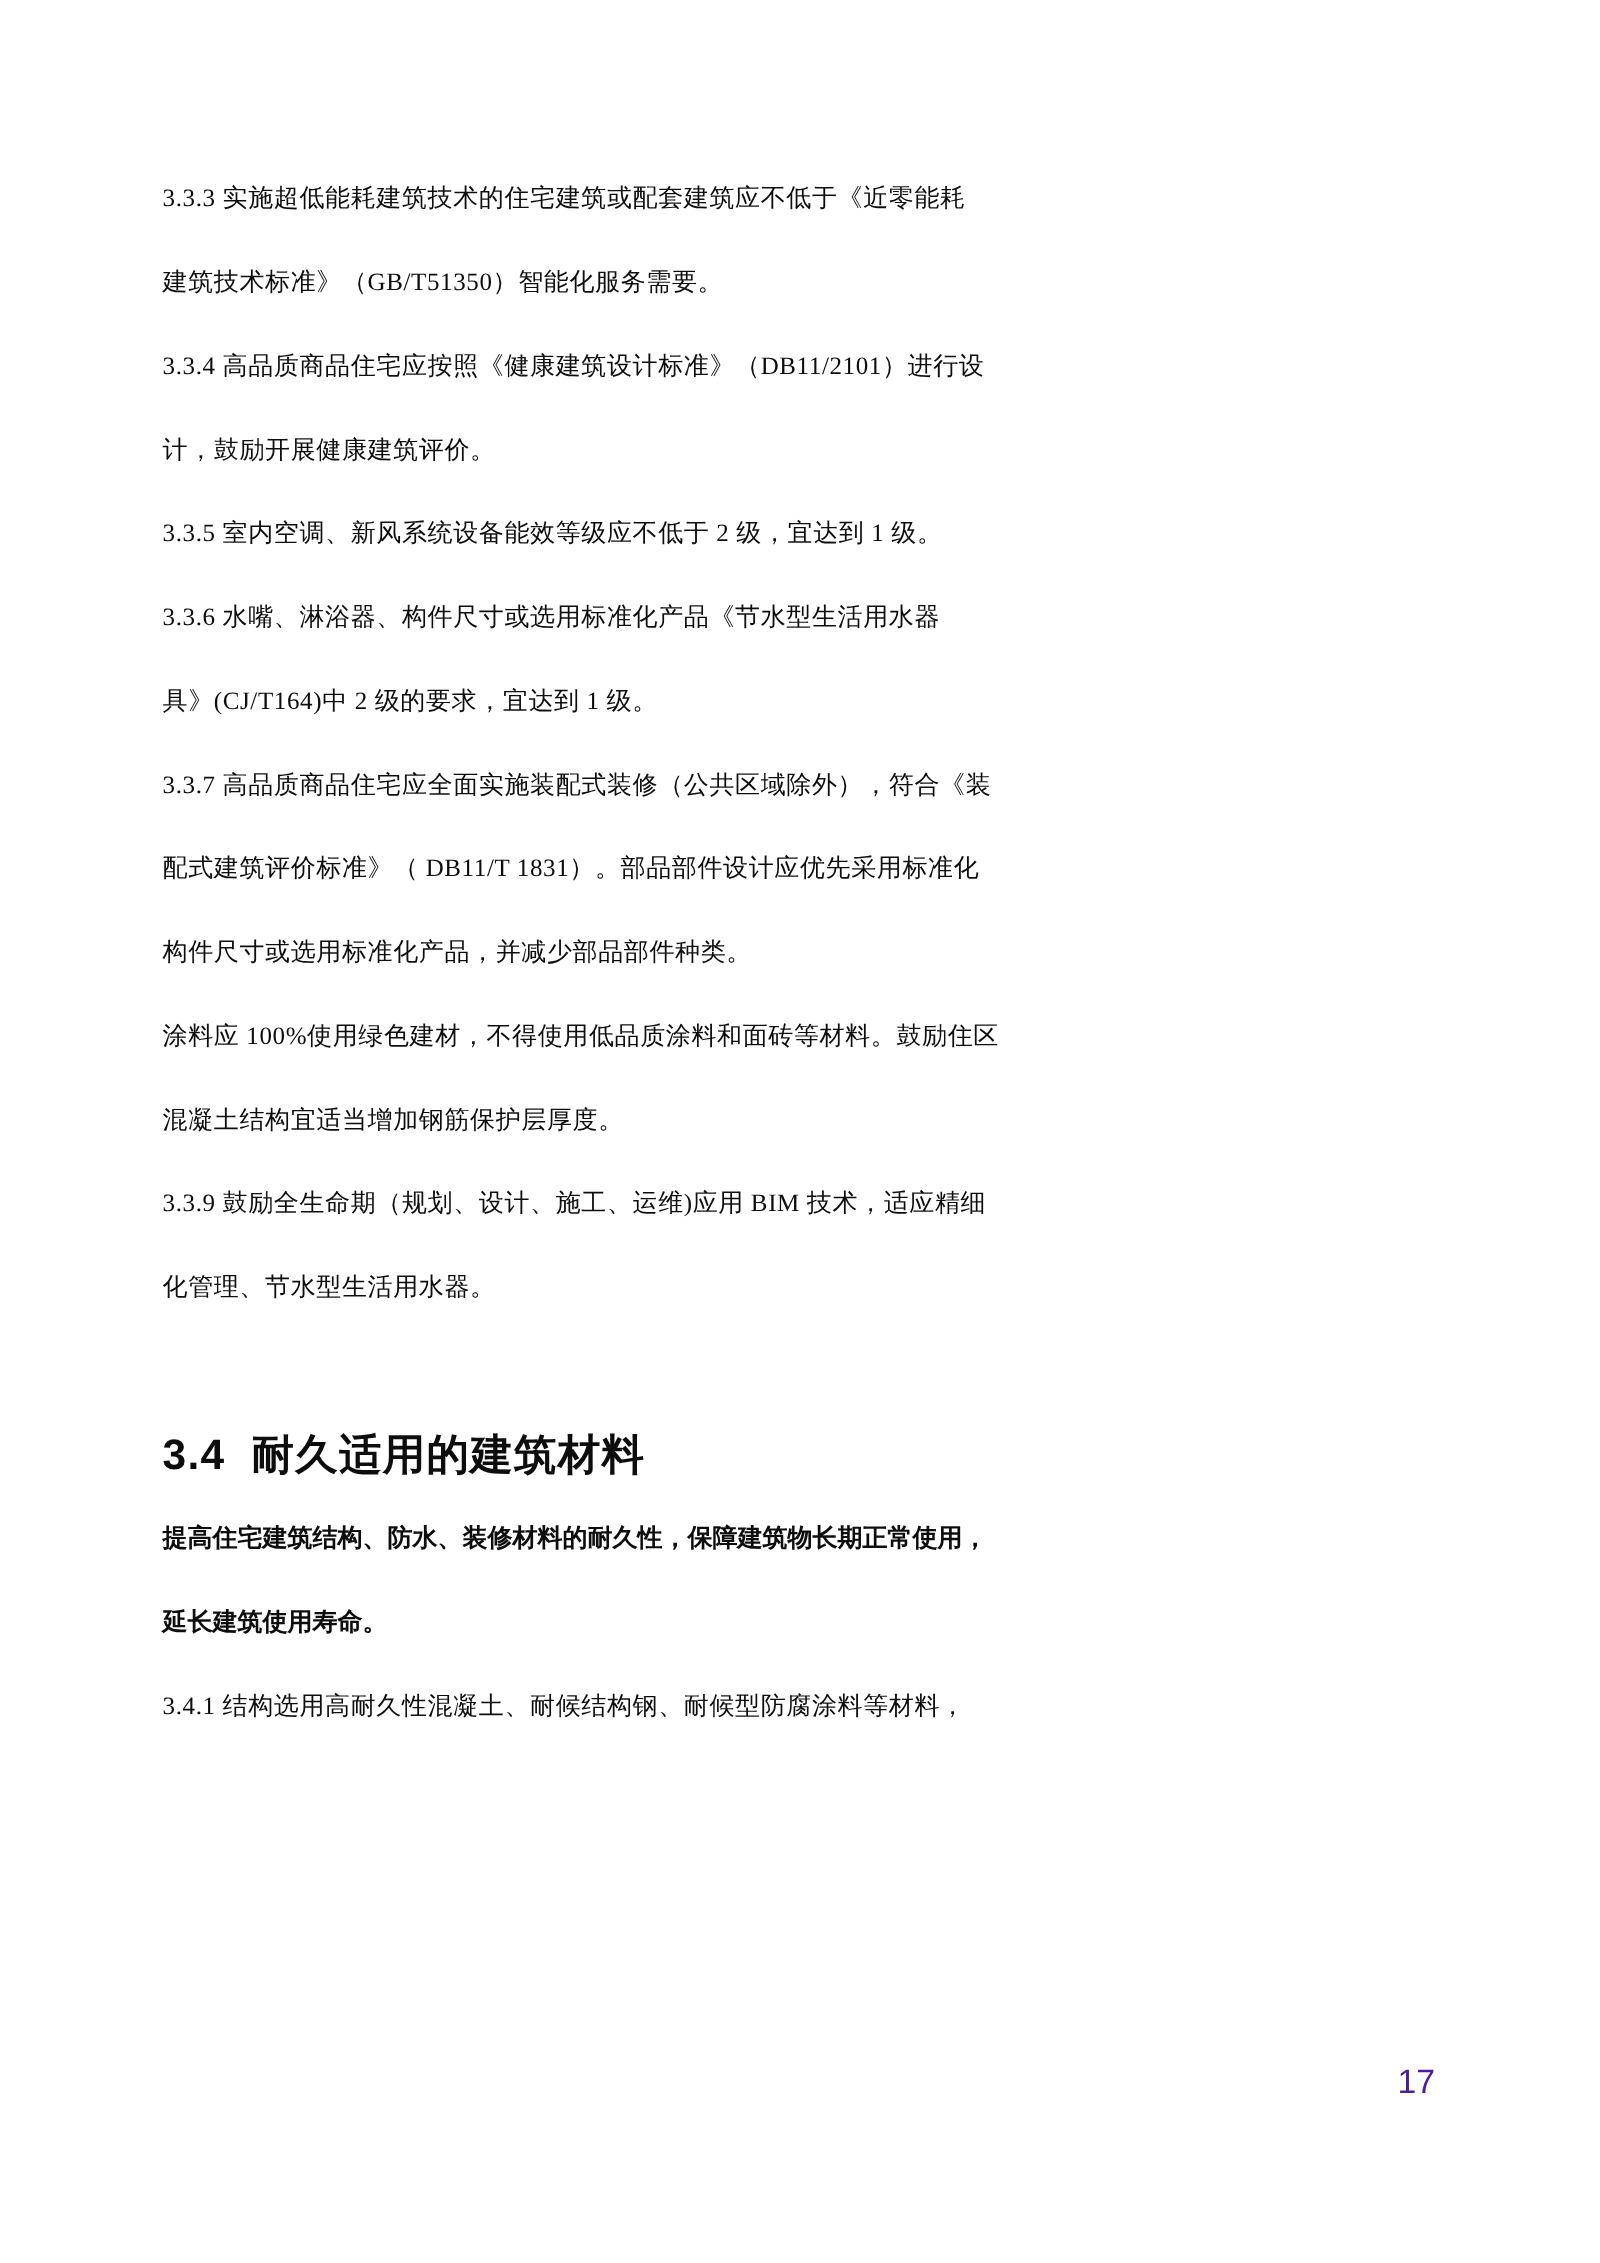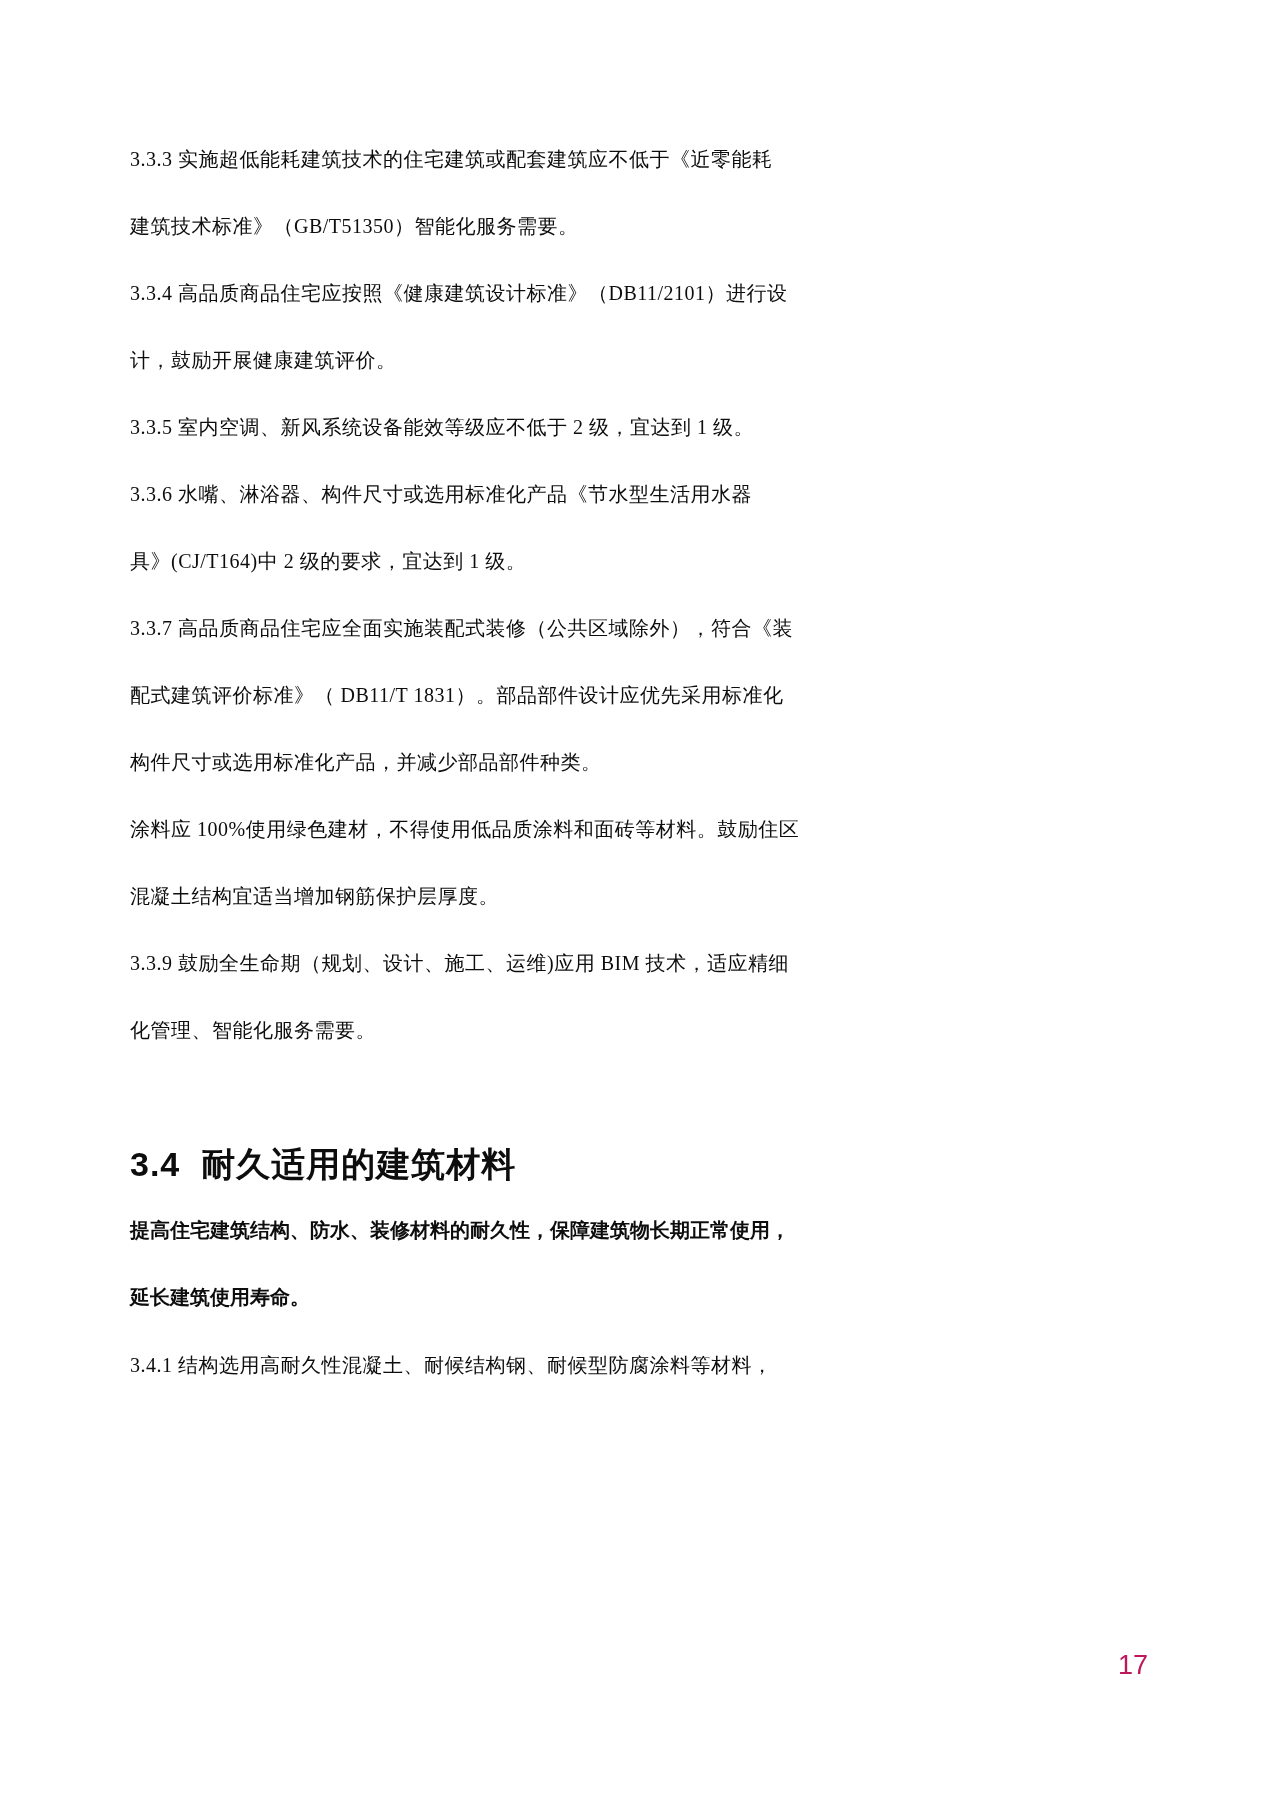--- a/index.html
+++ b/index.html
@@ -28,39 +28,39 @@
     font-size: 20px;
     white-space: pre;
     letter-spacing: 0.5px;
     font-family: "Liberation Serif", "DejaVu Serif", serif;
   }
   .line.blank {
     height: 67px;
   }
   .line.bold {
     font-weight: 700;
-    font-family: Liberation Mono, monospace;
+    font-family: Liberation Sans, sans-serif;
     letter-spacing: 0px;
   }
   .line.heading {
     font-weight: 700;
     text-align: left;
     font-size: 34px;
     font-family: "Liberation Sans", "DejaVu Sans", sans-serif;
     letter-spacing: 1px;
   }
   .page-number {
     position: absolute;
     top: 1648px;
     right: 132px;
     width: 60px;
     text-align: right;
     font-size: 27px;
     line-height: 34px;
-    color: #be185d;
+    color: #4c1d95;
     font-family: "Liberation Sans", "DejaVu Sans", sans-serif;
   }
 </style>
 </head>
 <body>
 
 <div class="page">
   <div class="doc-body" id="doc-body">
       <div class="line body">3.3.3 实施超低能耗建筑技术的住宅建筑或配套建筑应不低于《近零能耗</div>
       <div class="line body">建筑技术标准》（GB/T51350）智能化服务需要。</div>
@@ -68,21 +68,21 @@
       <div class="line body">计，鼓励开展健康建筑评价。</div>
       <div class="line body">3.3.5 室内空调、新风系统设备能效等级应不低于 2 级，宜达到 1 级。</div>
       <div class="line body">3.3.6 水嘴、淋浴器、构件尺寸或选用标准化产品《节水型生活用水器</div>
       <div class="line body">具》(CJ/T164)中 2 级的要求，宜达到 1 级。</div>
       <div class="line body">3.3.7 高品质商品住宅应全面实施装配式装修（公共区域除外），符合《装</div>
       <div class="line body">配式建筑评价标准》（ DB11/T 1831）。部品部件设计应优先采用标准化</div>
       <div class="line body">构件尺寸或选用标准化产品，并减少部品部件种类。</div>
       <div class="line body">涂料应 100%使用绿色建材，不得使用低品质涂料和面砖等材料。鼓励住区</div>
       <div class="line body">混凝土结构宜适当增加钢筋保护层厚度。</div>
       <div class="line body">3.3.9 鼓励全生命期（规划、设计、施工、运维)应用 BIM 技术，适应精细</div>
-      <div class="line body">化管理、智能化服务需要。</div>
+      <div class="line body">化管理、节水型生活用水器。</div>
       <div class="line blank"></div>
       <div class="line heading">3.4  耐久适用的建筑材料</div>
       <div class="line bold">提高住宅建筑结构、防水、装修材料的耐久性，保障建筑物长期正常使用，</div>
       <div class="line bold">延长建筑使用寿命。</div>
       <div class="line body">3.4.1 结构选用高耐久性混凝土、耐候结构钢、耐候型防腐涂料等材料，</div>
     </div>
   <div class="page-number">17</div>
 </div>
 
 </body></html>

